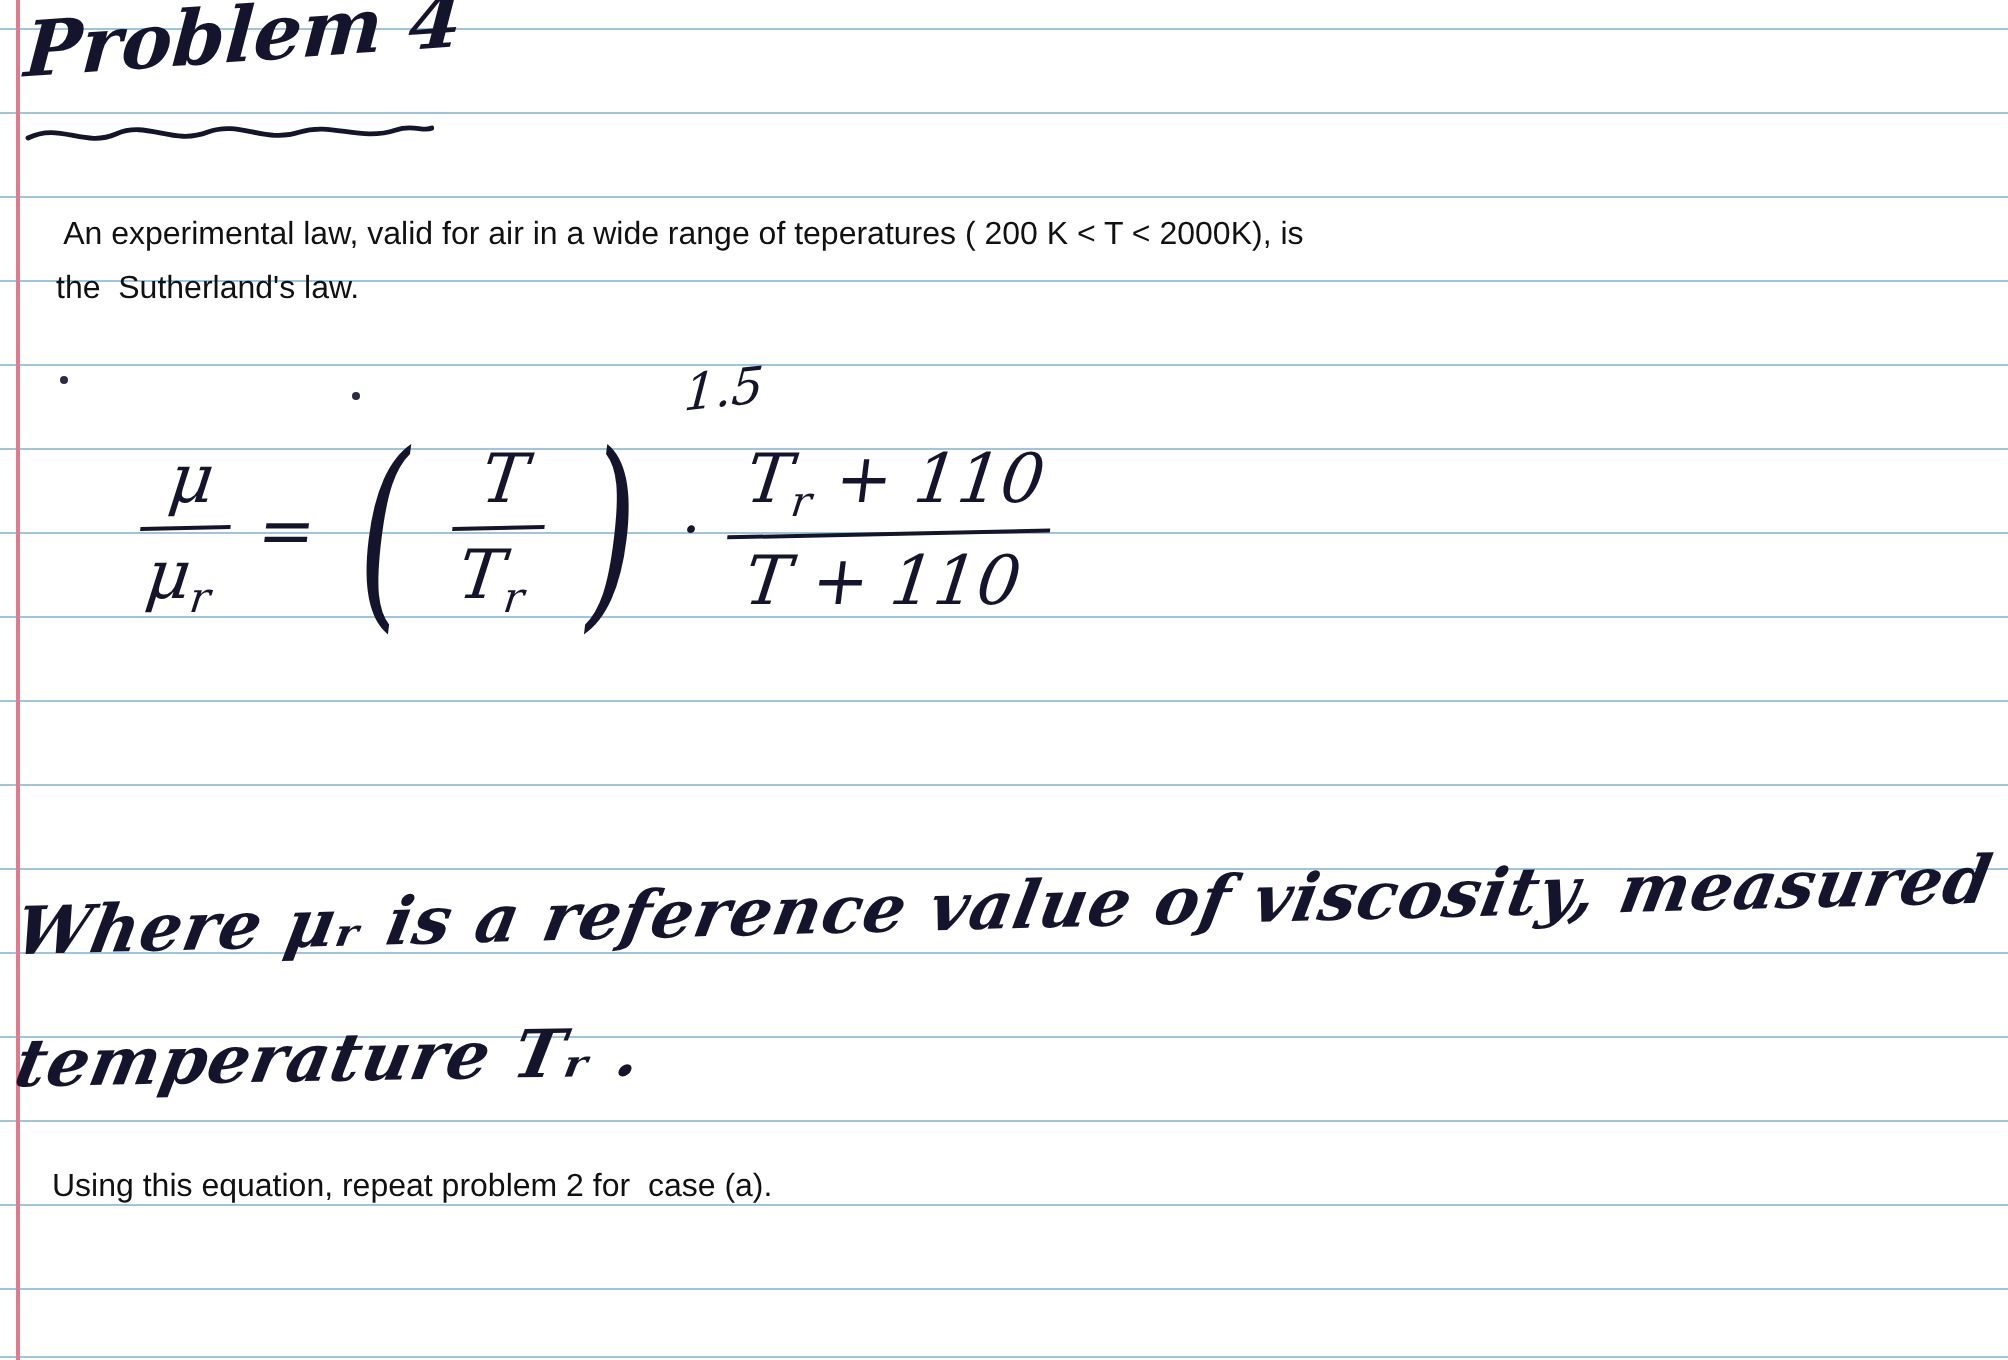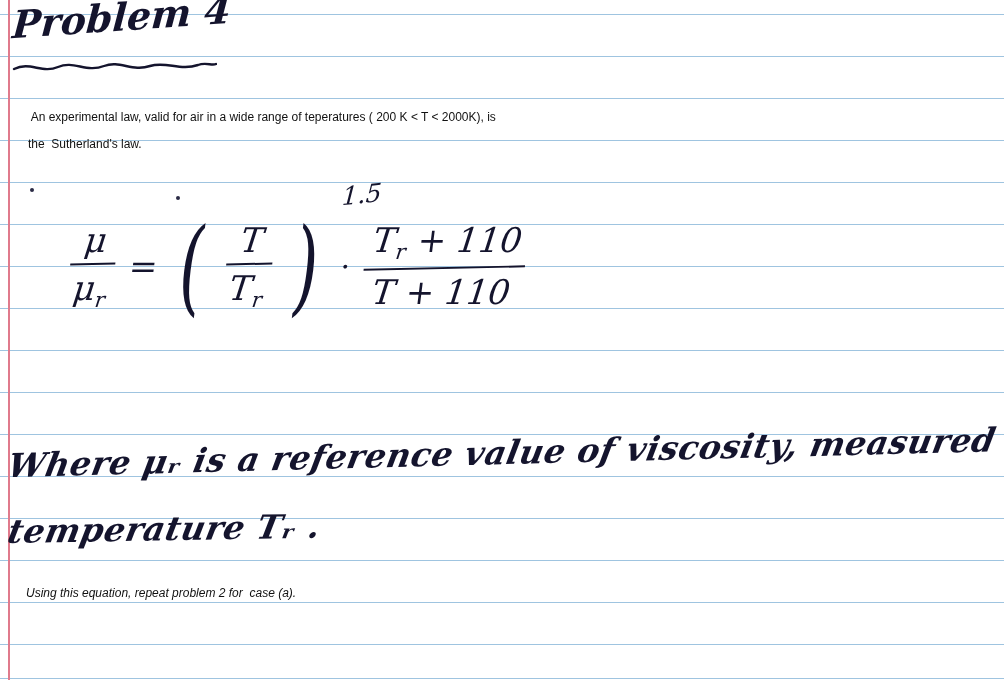--- a/index.html
+++ b/index.html
@@ -29,26 +29,26 @@
     top: 0;
     left: 8px;
     width: 2px;
     height: 680px;
     background: #e07a8c;
   }
   
   .typed {
     position: absolute;
     color: #111111;
-    font-size: 12px;
+    font-size: 16px;
     line-height: 27px;
     white-space: pre;
   }
   #typed-intro { left: 28px; top: 104px; }
-  #typed-using { left: 26px; top: 580px; font-style: italic; }
+  #typed-using { left: 26px; top: 580px; }
 
   
   .hand {
     position: absolute;
     color: #14142d;
     font-family: "DejaVu Serif", serif;
     font-style: italic;
     white-space: pre;
   }
   #hw-title {

